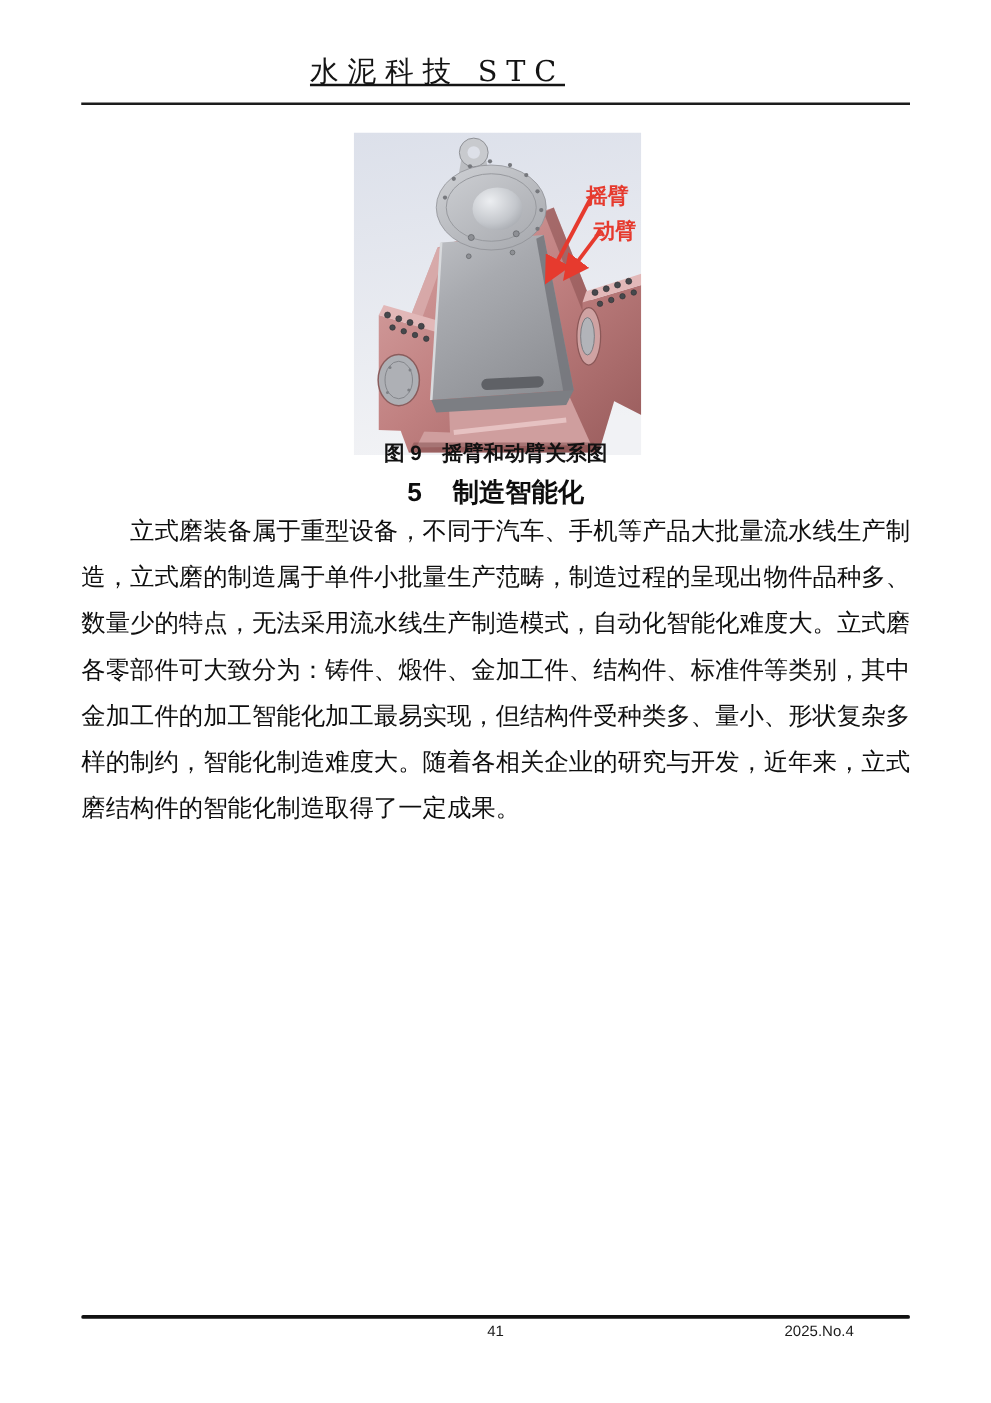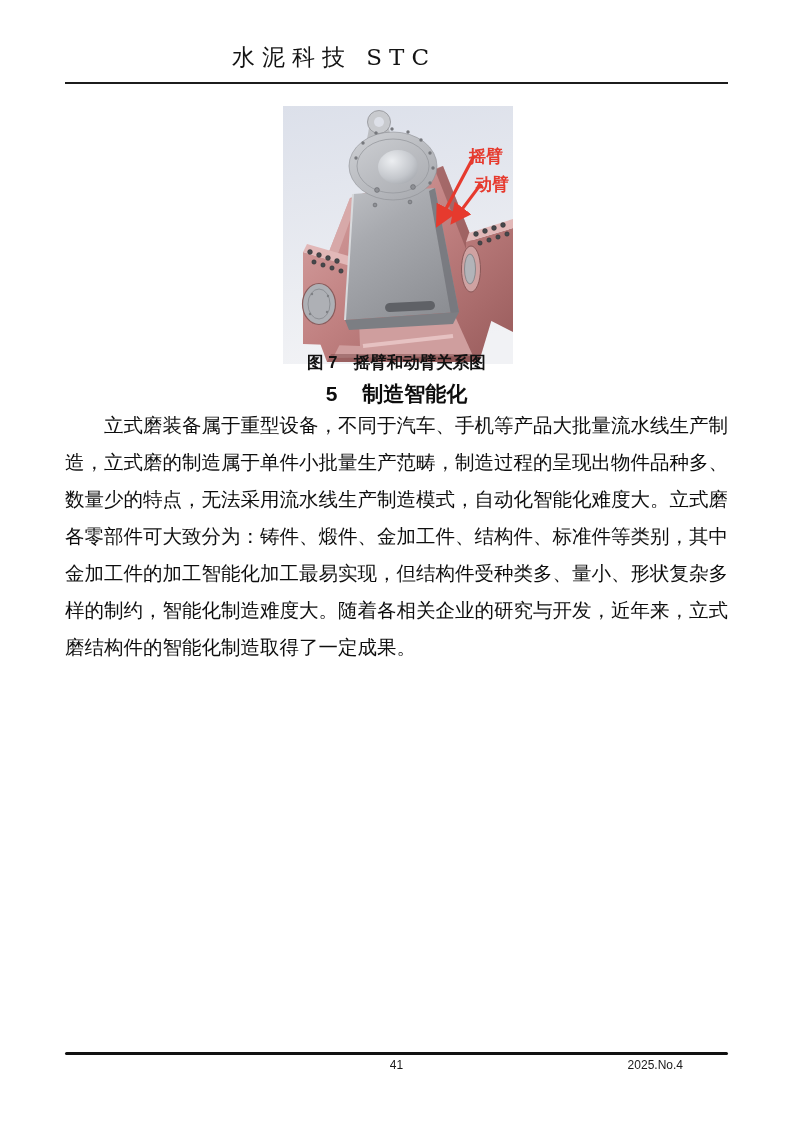--- a/index.html
+++ b/index.html
@@ -5,24 +5,24 @@
   html,body{margin:0;padding:0;}
   body{
     width:793px;height:1122px;
     background:#ffffff;
     position:relative;
     font-family:"Liberation Serif","DejaVu Serif",serif;
     color:#111111;
     overflow:hidden;
   }
   .header-title{
-    position:absolute;top:42px;left:0;width:668px;
+    position:absolute;top:42px;left:16px;width:668px;
     text-align:center;
     font-family:"DejaVu Serif","Liberation Serif",serif;
-    font-size:23px;letter-spacing:7px;color:#141414;
+    font-size:23px;letter-spacing:7px;color:#141414;text-decoration:underline;
   }
   .header-rule{
     position:absolute;top:82px;left:65px;width:663px;height:2px;
     background:#1c1c1c;
   }
   .figure-wrap{
     position:absolute;top:106px;left:283px;width:230px;height:258px;
   }
   .figure-wrap svg{display:block;width:230px;height:258px;}
   .figure-caption{
@@ -186,21 +186,21 @@
 
     <g>
       <path d="M191,50 L156,116" stroke="#e63a2e" stroke-width="3.2" fill="none" marker-end="url(#ah)"></path>
       <path d="M198,78 L171,114" stroke="#e63a2e" stroke-width="3" fill="none" marker-end="url(#ah)"></path>
       <text class="fig-label" x="186" y="56" fill="#e63a2e">摇臂</text>
       <text class="fig-label" x="192" y="84" fill="#e63a2e">动臂</text>
     </g>
   </svg>
 </div>
 
-<div class="figure-caption">图 7　摇臂和动臂关系图</div>
+<div class="figure-caption">图 9　摇臂和动臂关系图</div>
 
 <div class="section-heading">
   <span class="sec-num">5</span>
   <span class="sec-title">制造智能化</span>
 </div>
 
 <div class="body-text">
   <p>立式磨装备属于重型设备，不同于汽车、手机等产品大批量流水线生产制造，立式磨的制造属于单件小批量生产范畴，制造过程的呈现出物件品种多、数量少的特点，无法采用流水线生产制造模式，自动化智能化难度大。立式磨各零部件可大致分为：铸件、煅件、金加工件、结构件、标准件等类别，其中金加工件的加工智能化加工最易实现，但结构件受种类多、量小、形状复杂多样的制约，智能化制造难度大。随着各相关企业的研究与开发，近年来，立式磨结构件的智能化制造取得了一定成果。</p>
 </div>
 

